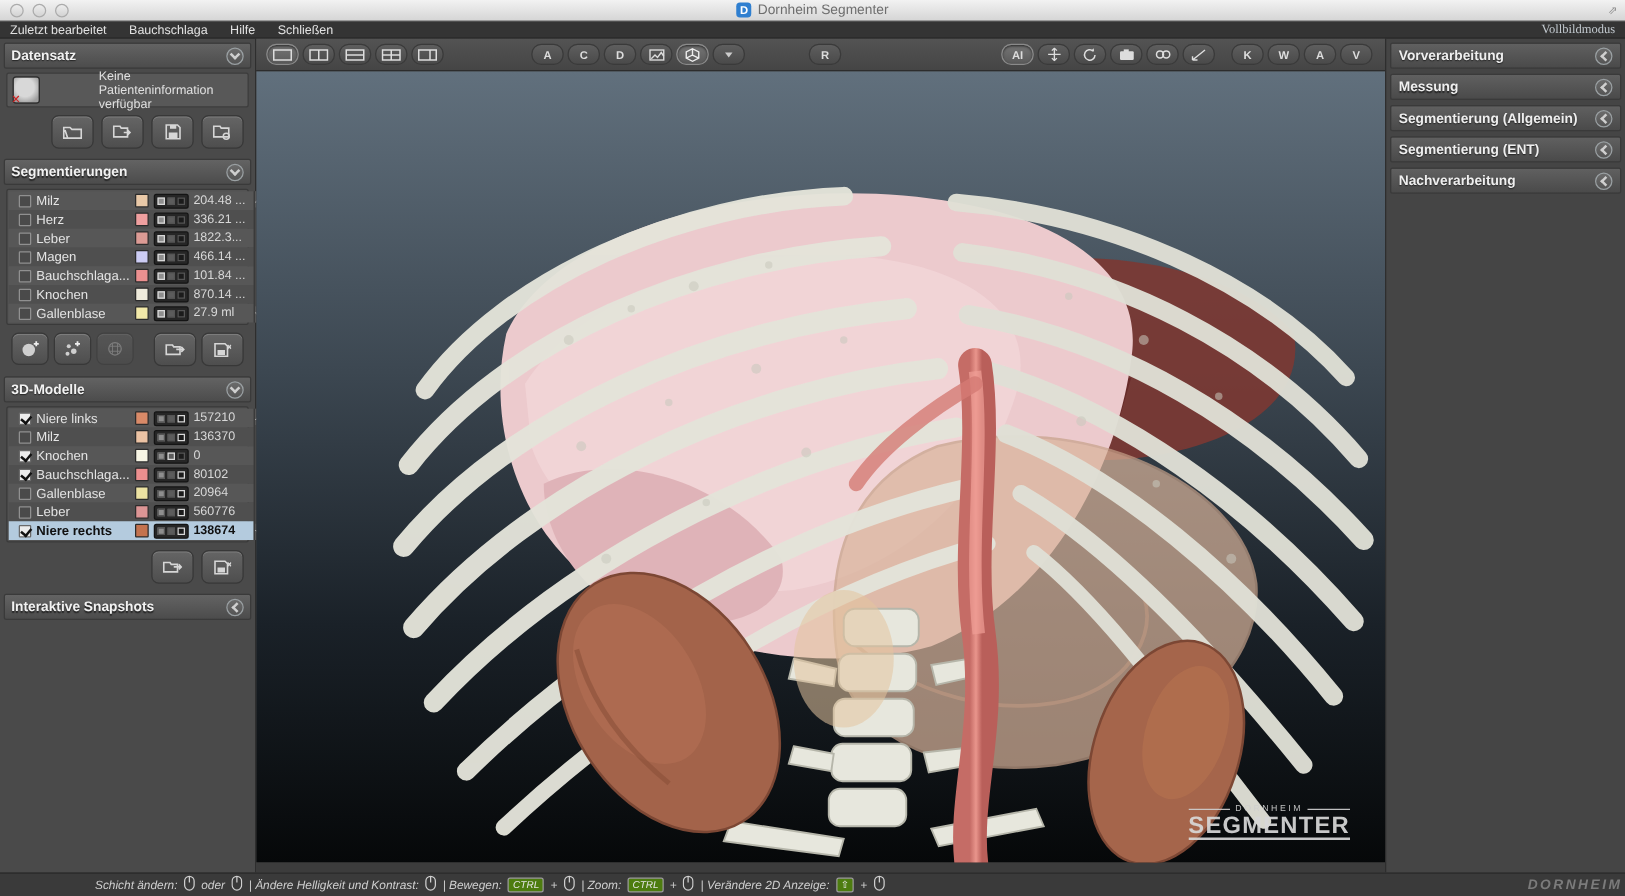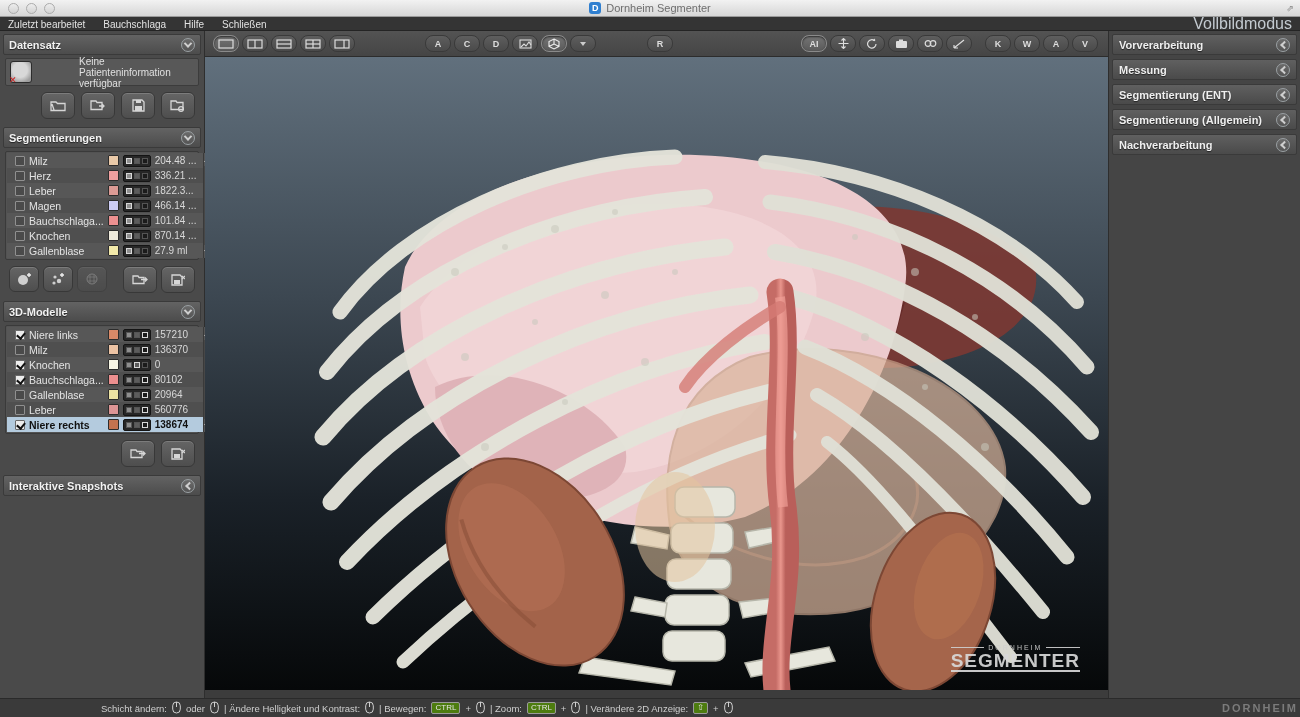--- a/index.html
+++ b/index.html
@@ -15,21 +15,21 @@
   .title-center { position:absolute; left:0; right:0; text-align:center; color:#6e6e6e;
     font-size:11px; display:flex; justify-content:center; align-items:center; gap:5px; }
   .dlogo { display:inline-block; width:12px; height:12px; border-radius:3px; background:#2f7fd0;
     color:#fff; font-weight:bold; font-size:9px; line-height:12px; text-align:center; }
   .fs-icon { position:absolute; right:6px; top:3px; color:#8a8a8a; font-size:9px; }
 
   
   .menubar { height:14px; background:#343434; border-bottom:1px solid #242424;
     display:flex; align-items:center; padding:0 8px; }
   .menu-item { color:#e2e2e2; font-size:10px; margin-right:18px; cursor:default; }
-  .menu-right { margin-left:auto; color:#c3cad0; font-size:16px; }
+  .menu-right { margin-left:auto; color:#c3cad0; font-size:10px;font-family:Liberation Serif, serif; }
 
   
   .content { display:flex; height:667px; }
   .left-panel { width:205px; background:#4a4a4a; border-right:1px solid #2e2e2e; padding:2px 3px; }
   .center { width:903px; display:flex; flex-direction:column; background:#3c3c3c; }
   .right-panel { width:231px; background:#454545; border-left:1px solid #2e2e2e; padding:2px 3px; }
 
   
   .phead { height:21px; margin:1px 0 3px 0; border:1px solid #3a3a3a; border-radius:2px;
     background:linear-gradient(#636363,#4c4c4c); display:flex; align-items:center;
@@ -117,22 +117,22 @@
   .brand .b-top::before,.brand .b-top::after { content:""; flex:1; height:1px; background:#cfcfcf; }
   .brand .b-main { font-size:19px; font-weight:bold; letter-spacing:1px; border-bottom:2px solid #d8d8d8; line-height:1; }
 
   
   .rp-head { height:21px; margin:1px 0 4px 0; border:1px solid #3a3a3a; border-radius:2px;
     background:linear-gradient(#606060,#4a4a4a); display:flex; align-items:center; padding:0 6px; }
   .rp-head .ptitle { font-weight:bold; color:#efefef; font-size:11px; text-shadow:0 1px 1px #222; }
 
   
   .statusbar { height:19px; background:#3a3a3a; border-top:1px solid #2a2a2a;
-    display:flex; align-items:center; padding-left:101px; gap:5px; position:relative;
-    color:#cfcfcf; font-size:9.5px; }
+    display:flex; align-items:center; padding-left:76px; gap:5px; position:relative;
+    color:#cfcfcf; font-size:9.5px;font-style:italic; }
   .key { border:1px solid #9b9b9b; border-radius:2px; background:#4d7c0f; color:#e4e4e4;
     font-size:8px; padding:0 3px; line-height:10px; }
   .mouse { display:inline-block; }
   .sb-watermark { position:absolute; right:2px; color:#7b7b7b; font-size:11px; font-weight:bold;
     letter-spacing:2px; }
 </style>
 </head>
 <body>
 
 <div class="titlebar">
@@ -672,27 +672,27 @@
             <span class="chev left"></span>
           </span>
         </div>
         <div class="rp-head">
           <span class="ptitle">Messung</span>
           <span class="chev-circle">
             <span class="chev left"></span>
           </span>
         </div>
         <div class="rp-head">
-          <span class="ptitle">Segmentierung (ENT)</span>
+          <span class="ptitle">Segmentierung (Allgemein)</span>
           <span class="chev-circle">
             <span class="chev left"></span>
           </span>
         </div>
         <div class="rp-head">
-          <span class="ptitle">Segmentierung (Allgemein)</span>
+          <span class="ptitle">Segmentierung (ENT)</span>
           <span class="chev-circle">
             <span class="chev left"></span>
           </span>
         </div>
         <div class="rp-head">
           <span class="ptitle">Nachverarbeitung</span>
           <span class="chev-circle">
             <span class="chev left"></span>
           </span>
         </div>

